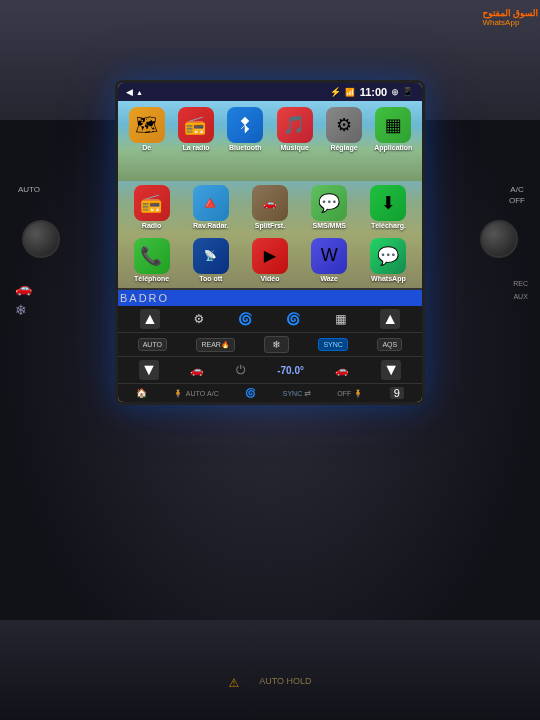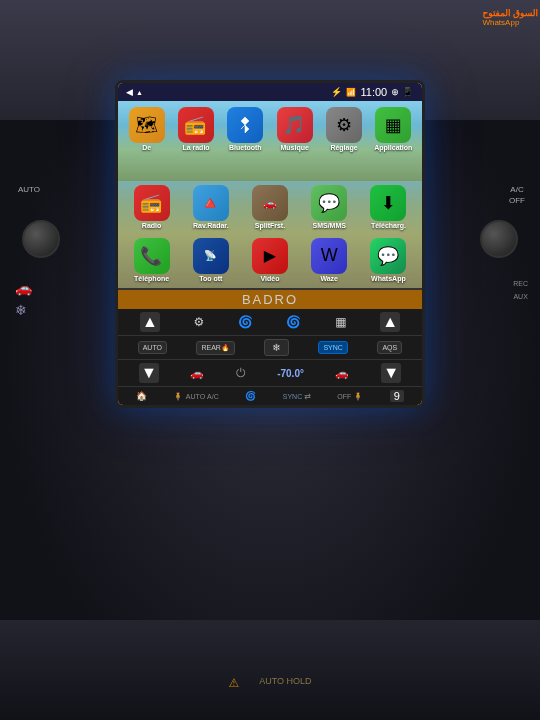--- a/index.html
+++ b/index.html
@@ -65,21 +65,21 @@
     }
 
     .status-left {
       display: flex;
       gap: 3px;
       align-items: center;
     }
 
     .time-display {
       font-size: 11px;
-      font-weight: normal;
+      font-weight: bold;
       color: #fff;
     }
 
     
     .app-grid {
       background: linear-gradient(180deg, #87CEEB 0%, #6BB8D4 30%, #8FBC8F 60%, #7a9a6a 100%);
       padding: 6px;
       display: grid;
       grid-template-columns: repeat(6, 1fr);
       gap: 4px;
@@ -135,24 +135,23 @@
     .icon-waze { background: linear-gradient(135deg, #5050e0, #3030c0); }
     .icon-whatsapp { background: linear-gradient(135deg, #25d366, #128c4e); }
 
     
     .climate-panel {
       background: #1a1a1a;
       border-top: 2px solid #333;
     }
 
     .climate-header {
-      background: #a16207;
-      text-align: center;
+      background: #1d4ed8;
       padding: 2px;
-      font-size: 13px;
+      font-size: 11px;
       color: #ccc;
       letter-spacing: 2px;
     }
 
     .climate-row {
       display: flex;
       align-items: center;
       justify-content: space-around;
       padding: 3px 5px;
       border-bottom: 1px solid #333;

